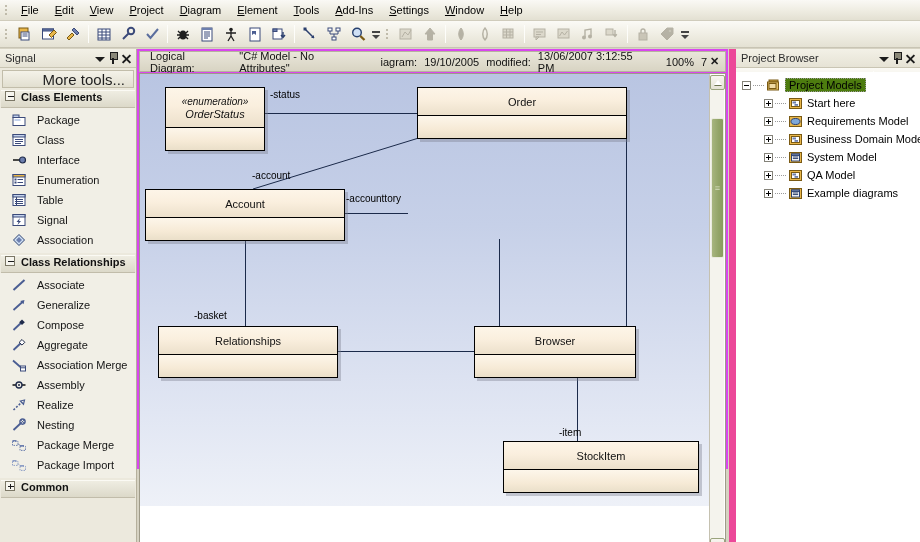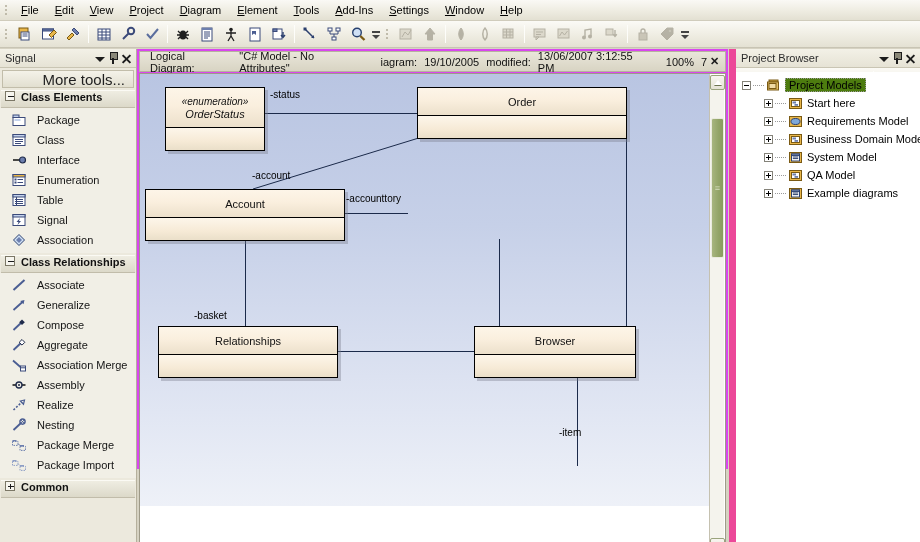--- a/index.html
+++ b/index.html
@@ -709,20 +709,26 @@
               <div>Relationships</div>
             </div>
             <div class="body"></div>
           </div>
           <div class="uml" style="left: 334px; top: 252px; width: 162px;">
             <div class="hdr">
               <div>Browser</div>
             </div>
             <div class="body"></div>
           </div>
+          <div class="uml" style="left: 363px; top: 367px; width: 196px;">
+            <div class="hdr">
+              <div>StockItem</div>
+            </div>
+            <div class="body"></div>
+          </div>
           <div class="lbl" style="left: 130px; top: 15px;">-status</div>
           <div class="lbl" style="left: 112px; top: 96px;">-account</div>
           <div class="lbl" style="left: 206px; top: 119px;">-accounttory</div>
           <div class="lbl" style="left: 54px; top: 236px;">-basket</div>
           <div class="lbl" style="left: 419px; top: 353px;">-item</div>
         </div>
 
       <div class="sb-v">
         <div class="sb-btn" style="position:absolute;left:0;top:0;">
           <span class="sb-arrow up"></span>

